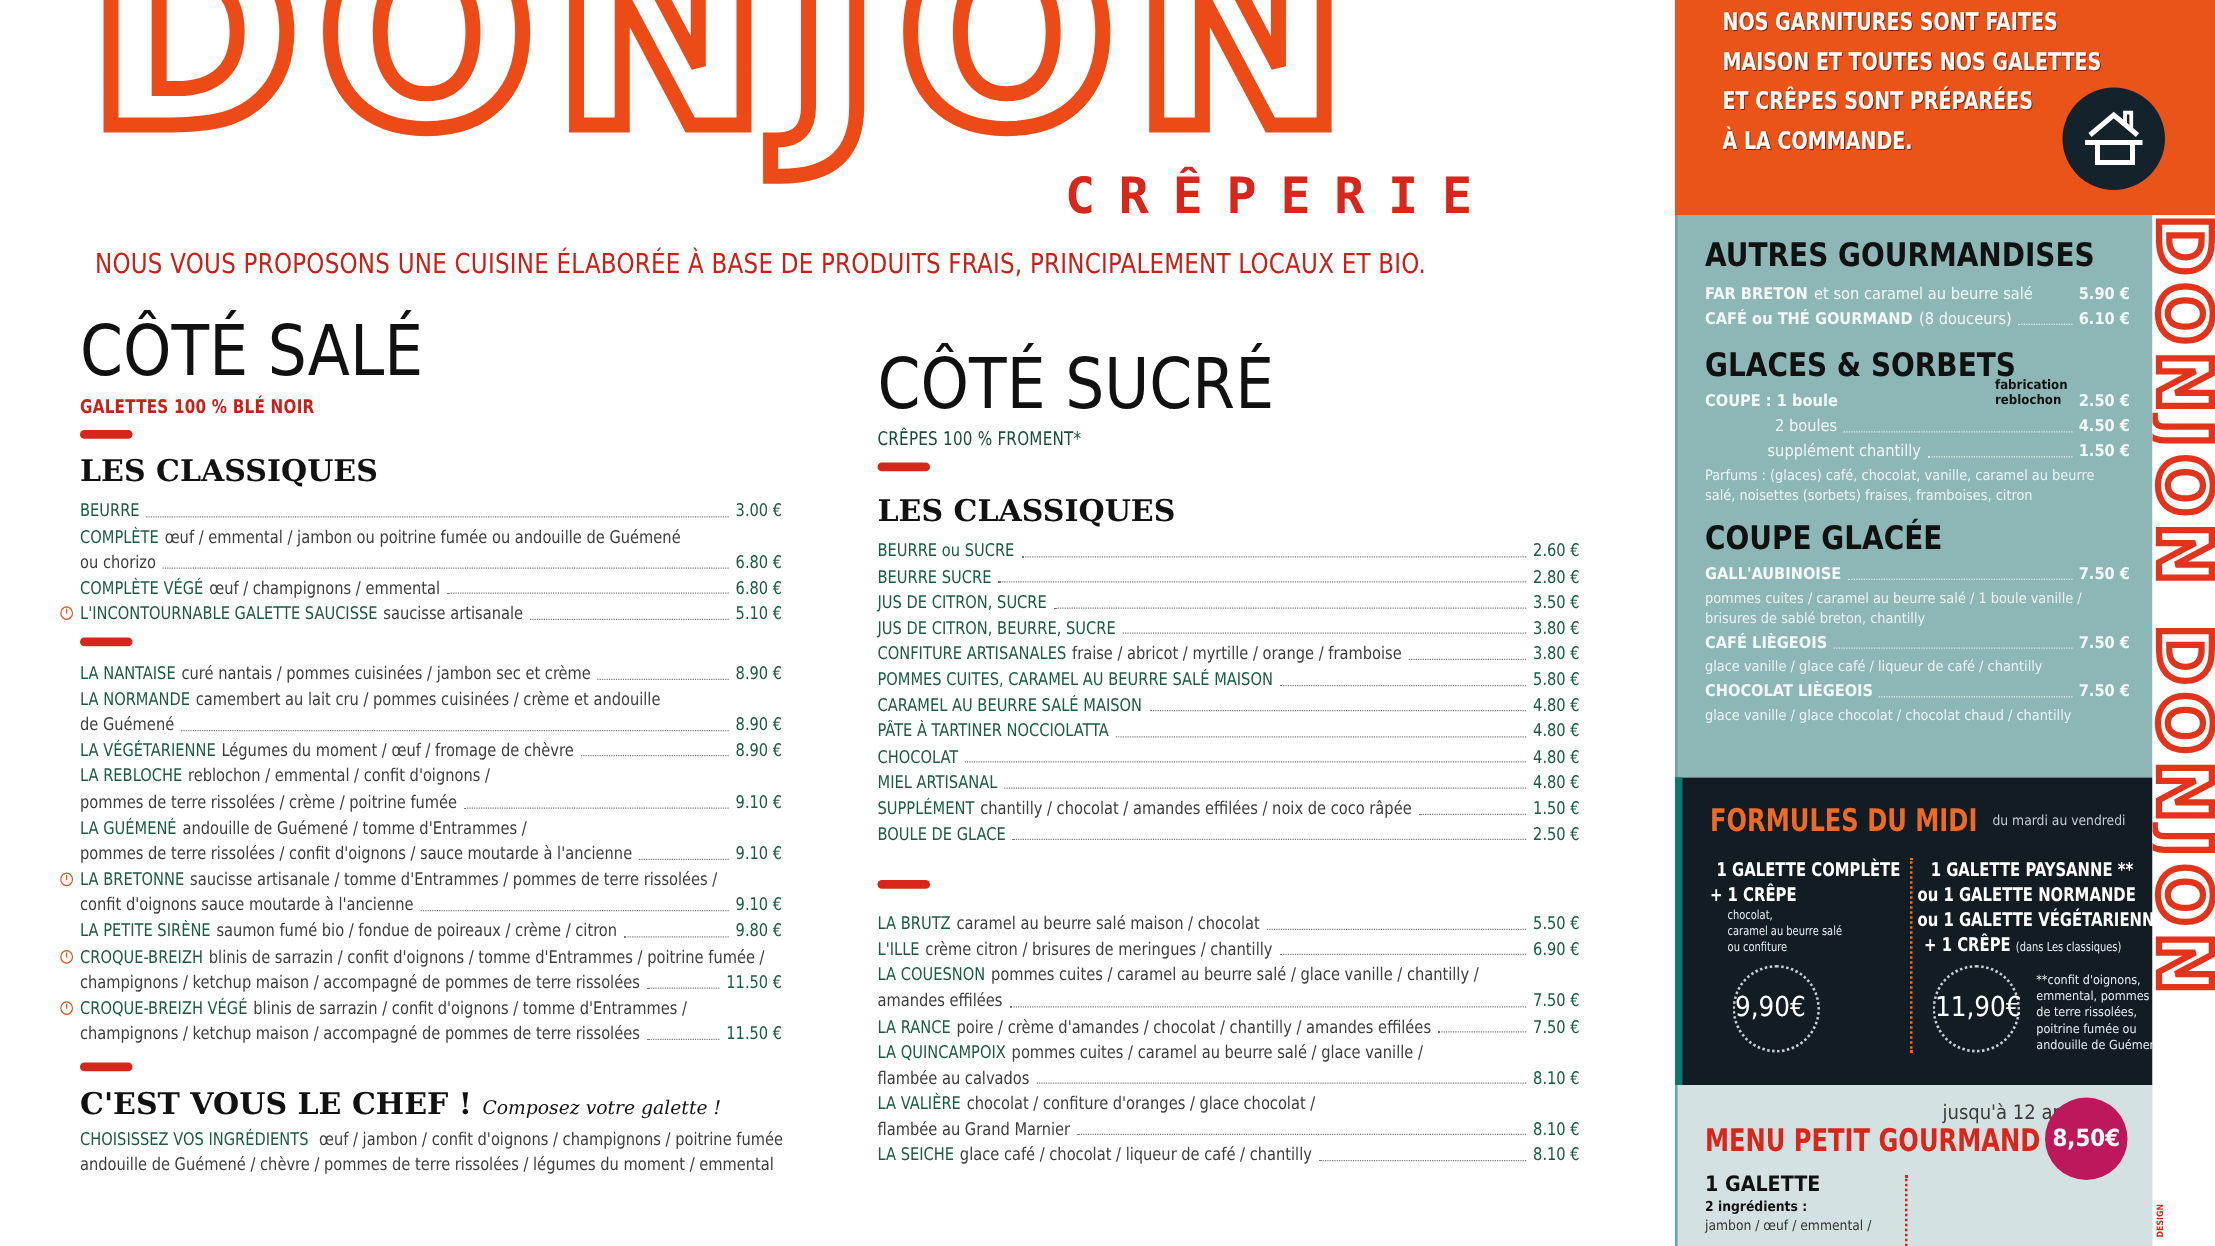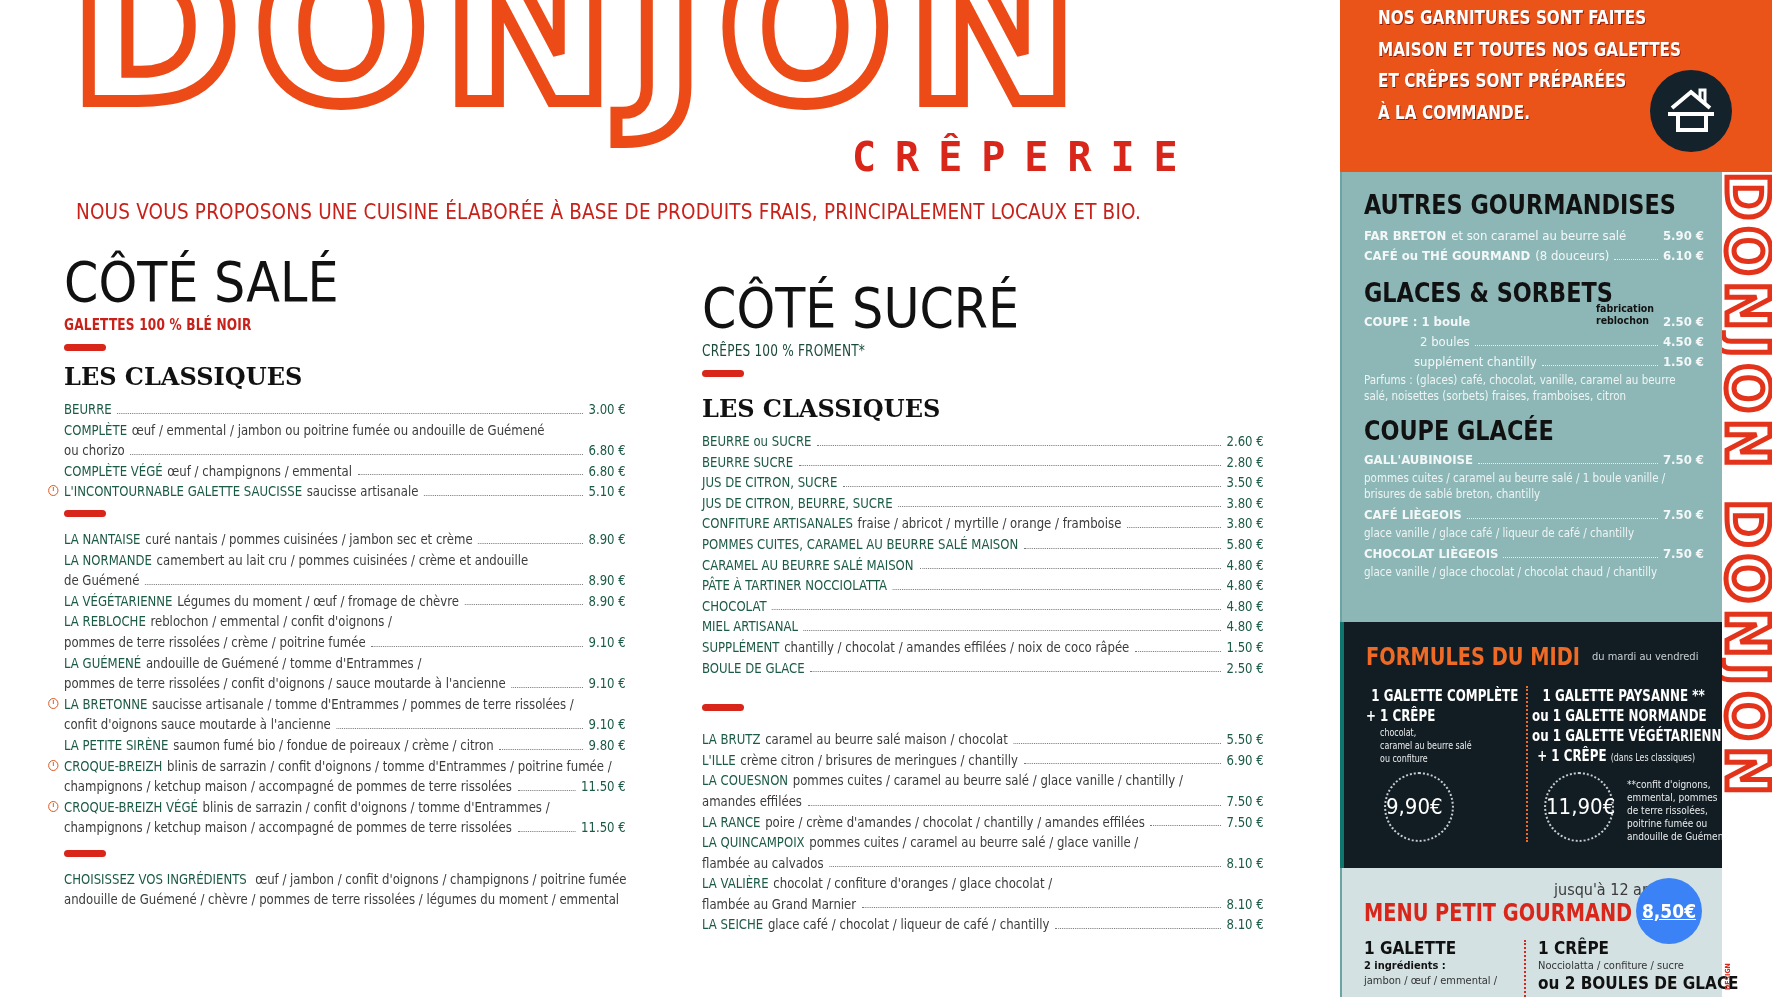--- a/index.html
+++ b/index.html
@@ -60,34 +60,34 @@
   .teal-panel { position: absolute; left: 1340px; top: 172px; width: 382px; height: 450px; background: #8db7b6; border-left: 2px solid #6aa4a3; }
   .teal-panel .h { font-family: "DejaVu Sans", sans-serif; color: #111; font-size: 26px; font-weight: bold; line-height: 30px; transform: scaleX(0.86); transform-origin: left; white-space: nowrap; }
   .teal-panel .r { display: flex; align-items: flex-end; color: #f3f7f7; font-size: 13px; line-height: 20px; white-space: nowrap; }
   .teal-panel .r .n { font-weight: bold; }
   .teal-panel .r .d { margin-left: 5px; }
   .teal-panel .r .dots { flex: 1; border-bottom: 1.5px dotted #e8efef; margin: 0 5px 6px 5px; }
   .teal-panel .r .p { font-weight: bold; }
   .teal-panel .small { color: #eef4f4; font-size: 11.5px; line-height: 16px; white-space: nowrap; }
   .teal-panel .fab { position: absolute; left: 254px; top: 130px; font-size: 10.5px; line-height: 12px; color: #111; font-weight: bold; }
 
-  .dark-panel { position: absolute; left: 1340px; top: 622px; width: 382px; height: 246px; background: #121d23; border-left: 4px solid #0f766e; }
+  .dark-panel { position: absolute; left: 1340px; top: 622px; width: 382px; height: 246px; background: #121d23; border-left: 6px solid #0f766e; }
   .dark-panel .title { position: absolute; left: 22px; top: 20px; color: #ee6a25; font-size: 25px; font-weight: bold; transform: scaleX(0.86); transform-origin: left; white-space: nowrap; }
   .dark-panel .when { position: absolute; left: 248px; top: 28px; color: #c8cfd2; font-size: 11px; white-space: nowrap; }
   .dark-panel .f1 { position: absolute; left: 22px; top: 64px; color: #fff; font-size: 15px; line-height: 20px; font-weight: bold; white-space: nowrap; transform: scaleX(0.88); transform-origin: left; }
   .dark-panel .f2 { position: absolute; left: 188px; top: 64px; color: #fff; font-size: 15px; line-height: 20px; font-weight: bold; white-space: nowrap; transform: scaleX(0.88); transform-origin: left; }
   .dark-panel .tiny { font-size: 10px; line-height: 13px; font-weight: normal; color: #e9ecee; }
   .dark-panel .sep { position: absolute; left: 182px; top: 64px; height: 156px; border-left: 2px dotted #ee6a25; }
   .price-circle { position: absolute; width: 70px; height: 70px; border: 2px dotted #c7cdd0; border-radius: 50%; color: #fff; font-size: 22px; text-align: left; line-height: 66px; transform: none; }
   .dark-panel .note { position: absolute; left: 283px; top: 156px; color: #e9ecee; font-size: 10px; line-height: 13px; white-space: nowrap; }
 
   .light-panel { position: absolute; left: 1340px; top: 868px; width: 382px; height: 129px; background: #d3e1e2; border-left: 2px solid #6aa4a3; }
   .light-panel .age { position: absolute; left: 212px; top: 12px; font-size: 16px; color: #3a3a3a; }
   .light-panel .t { position: absolute; left: 22px; top: 30px; color: #d8261a; font-size: 25px; font-weight: bold; transform: scaleX(0.86); transform-origin: left; white-space: nowrap; }
-  .light-panel .badge { position: absolute; left: 294px; top: 10px; width: 66px; height: 66px; border-radius: 50%; background: #3b82f6; color: #fff; font-size: 19px; font-weight: bold; text-align: center; line-height: 66px; text-decoration: underline; }
+  .light-panel .badge { position: absolute; left: 294px; top: 10px; width: 66px; height: 66px; border-radius: 50%; background: #be185d; color: #fff; font-size: 19px; font-weight: bold; text-align: center; line-height: 66px; }
   .light-panel .g { position: absolute; left: 22px; top: 70px; color: #111; white-space: nowrap; }
   .light-panel .c { position: absolute; left: 196px; top: 70px; color: #111; white-space: nowrap; }
   .light-panel .big { font-size: 17px; font-weight: bold; line-height: 20px; }
   .light-panel .mini { font-size: 11px; line-height: 15px; color: #333; }
   .light-panel .mini.b { font-weight: bold; color: #111; }
   .light-panel .sep { position: absolute; left: 182px; top: 72px; height: 60px; border-left: 2px dotted #d8261a; }
 
   .side-strip { position: absolute; left: 1722px; top: 172px; width: 50px; height: 696px; background: #ffffff; overflow: hidden; }
   .side-strip .vert {
     position: absolute; left: 50px; top: 0; transform-origin: left top; transform: rotate(90deg);
@@ -238,20 +238,24 @@
         </div>
         <div class="row">
           <span>champignons / ketchup maison / accompagné de pommes de terre rissolées</span>
           <span class="dots"></span>
           <span class="price">11.50 €</span>
         </div>
       </div>
     </div>
 
   <div class="red-bar" style="margin-top:12px"></div>
+  <div class="section-title" style="margin-bottom:2px">
+    <span>C'EST VOUS LE CHEF !</span>
+    <span class="aside">Composez votre galette !</span>
+  </div>
   <div class="item narrow">
     <span class="name">CHOISISSEZ VOS INGRÉDIENTS</span>
     <span class="desc">œuf / jambon / confit d'oignons / champignons / poitrine fumée</span>
   </div>
   <div class="item narrow">
     <span>andouille de Guémené / chèvre / pommes de terre rissolées / légumes du moment / emmental</span>
   </div>
 
 </div>
 
@@ -534,25 +538,20 @@
 <div class="light-panel">
   <div class="age">jusqu'à 12 ans</div>
   <div class="t">MENU PETIT GOURMAND</div>
   <div class="badge">8,50€</div>
   <div class="g">
     <div class="big">1 GALETTE</div>
     <div class="mini b">2 ingrédients :</div>
     <div class="mini">jambon / œuf / emmental /</div>
   </div>
   <div class="sep"></div>
-  <div class="c">
-    <div class="big">1 CRÊPE</div>
-    <div class="mini">Nocciolatta / confiture / sucre</div>
-    <div class="big">ou 2 BOULES DE GLACE</div>
-  </div>
 </div>
 
 <div class="side-strip">
   <div class="vert">DONJON DONJON</div>
 </div>
 <div class="side-credit">
   <span>DESIGN</span>
 </div>
 
 </body></html>

